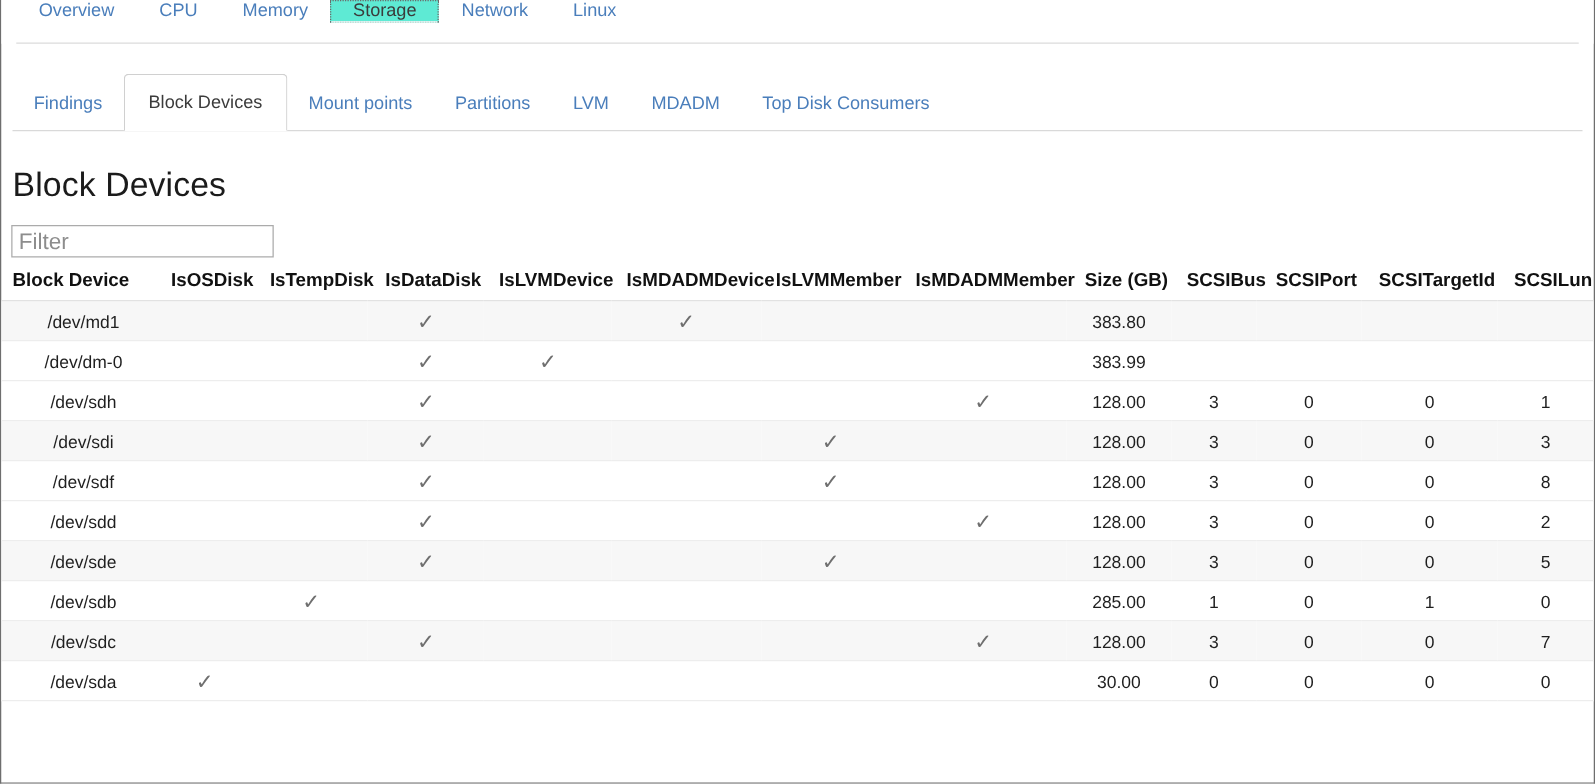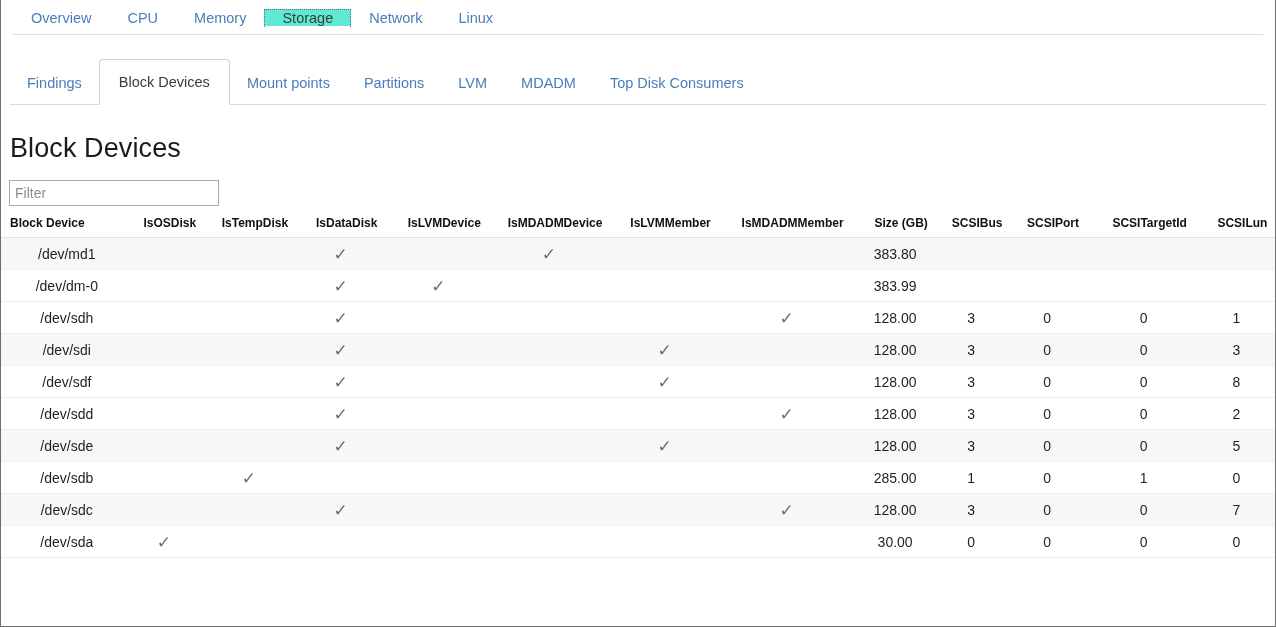--- a/index.html
+++ b/index.html
@@ -27,21 +27,21 @@
     background: #fff;
     overflow: hidden;
   }
 
   
   .top-tabs {
     position: relative;
     height: 35px;
     padding-left: 12px;
     display: flex;
-    align-items: center;
+    align-items: flex-start;
     background: #fff;
   }
   .top-tabs::after {
     content: "";
     position: absolute;
     left: 12px;
     right: 12px;
     bottom: 0;
     height: 1px;
     background: #dcdcdc;
@@ -140,21 +140,21 @@
   
   .filter-row {
     padding: 18px 0 0 8px;
   }
   .filter-input {
     width: 210px;
     height: 26px;
     box-sizing: border-box;
     padding: 0 5px;
     font-family: "Liberation Sans", sans-serif;
-    font-size: 14px;
+    font-size: 18px;
     color: #1b1b1b;
     border: 1px solid #ababab;
     border-radius: 0;
     background: #fff;
     outline: none;
   }
   .filter-input::placeholder {
     color: #8d8d8d;
     opacity: 1;
   }
@@ -164,21 +164,21 @@
     margin-top: 10px;
     padding: 0 0 0 0;
   }
   table.grid {
     width: 1274px;
     border-collapse: collapse;
     table-layout: fixed;
     font-size: 14px;
   }
   table.grid th {
-    font-size: 12px;
+    font-size: 15px;
     font-weight: bold;
     color: #111;
     text-align: center;
     padding: 0 0 7px 12px;
     vertical-align: bottom;
     border-bottom: 1px solid #e2e2e2;
     white-space: nowrap;
   }
   table.grid th.col-device {
     text-align: left;

